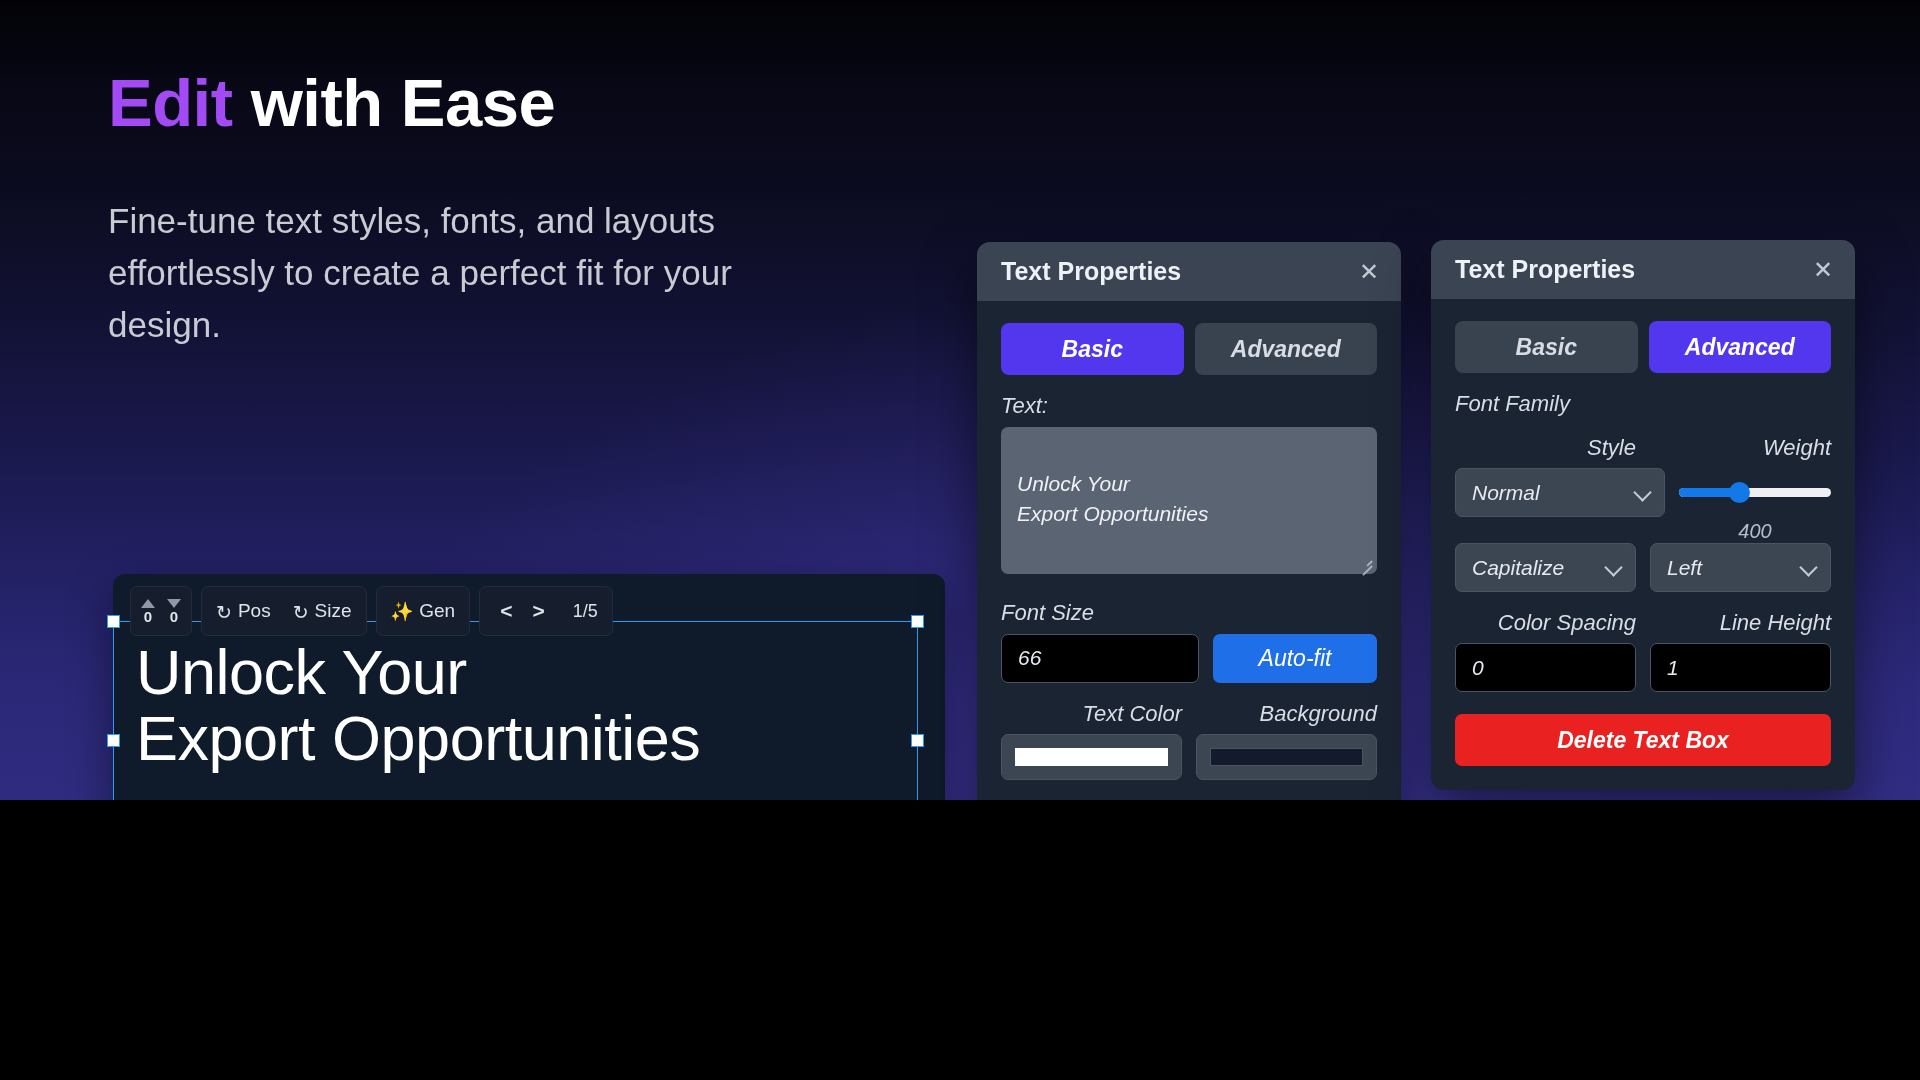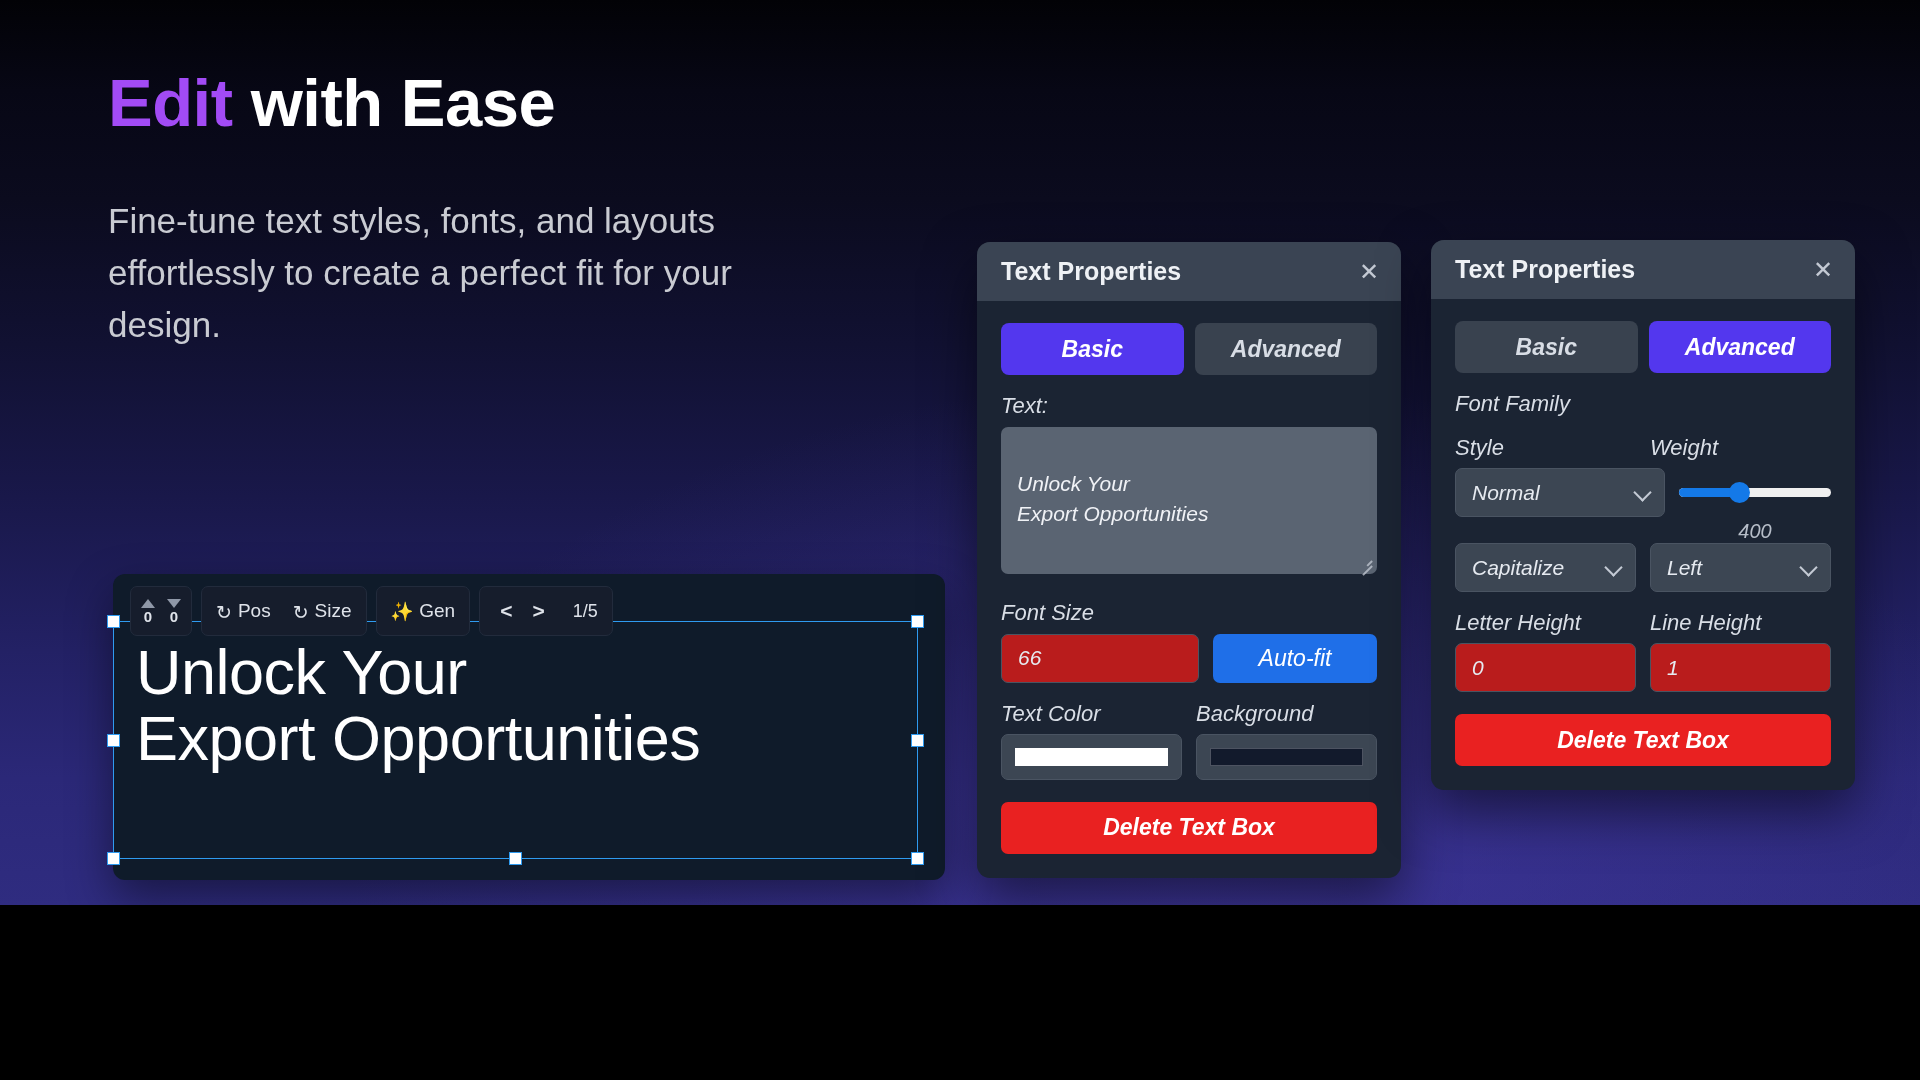--- a/index.html
+++ b/index.html
@@ -11,21 +11,21 @@
     width: 1920px;
     height: 1080px;
     overflow: hidden;
     font-family: "Liberation Sans", sans-serif;
     background: #000000;
     -webkit-font-smoothing: antialiased;
   }
   #stage {
     position: relative;
     width: 1920px;
-    height: 905px;
+    height: 800px;
     background:
       radial-gradient(1200px 700px at 62% 96%, rgba(70,58,168,0.55) 0%, rgba(70,58,168,0.0) 70%),
       linear-gradient(to bottom,
         #020206 0%,
         #070715 10%,
         #0b0b1e 22%,
         #111132 38%,
         #19184a 55%,
         #232165 72%,
         #2b2878 86%,
@@ -287,21 +287,21 @@
   .resize-grip:before { bottom: 3px; width: 13px; }
   .resize-grip:after  { bottom: 8px; width: 7px; }
 
   .row2 {
     display: flex;
     gap: 14px;
   }
   .row2 > * { flex: 1; min-width: 0; }
 
   .input-box {
-    background: #b91c1c;
+    background: #000000;
     border: 1px solid #4a5462;
     border-radius: 7px;
     height: 49px;
     display: flex;
     align-items: center;
     padding: 0 16px;
     color: #e6eaf0;
     font-size: 21px;
     box-sizing: border-box;
   }
@@ -406,21 +406,21 @@
     border-radius: 50%;
     background: #1479e8;
   }
   .slider-value {
     text-align: center;
     color: #b7bec9;
     font-size: 20px;
     margin-top: 3px;
   }
   .mt14 { margin-top: 14px; }
-  .mt18 { margin-top: 18px; }
+  .mt18 { margin-top: 18px; text-align: right; }
 </style>
 </head>
 <body>
 
 <div id="stage">
 
   <div class="hero">
     <h1 class="hero-title"><span class="accent">Edit</span><span> with Ease</span></h1>
     <p class="hero-sub">Fine-tune text styles, fonts, and layouts effortlessly to create a perfect fit for your design.</p>
   </div>
@@ -561,21 +561,21 @@
           <span>Capitalize</span>
           <span class="chev"></span>
         </div>
         <div class="select-box">
           <span>Left</span>
           <span class="chev"></span>
         </div>
       </div>
 
       <div class="row2 mt18">
-        <span class="field-label small-gap">Letter Height</span>
+        <span class="field-label small-gap">Color Spacing</span>
         <span class="field-label small-gap">Line Height</span>
       </div>
       <div class="row2">
         <div class="input-box">0</div>
         <div class="input-box">1</div>
       </div>
 
       <div class="btn-delete">Delete Text Box</div>
     </div>
   </div>

